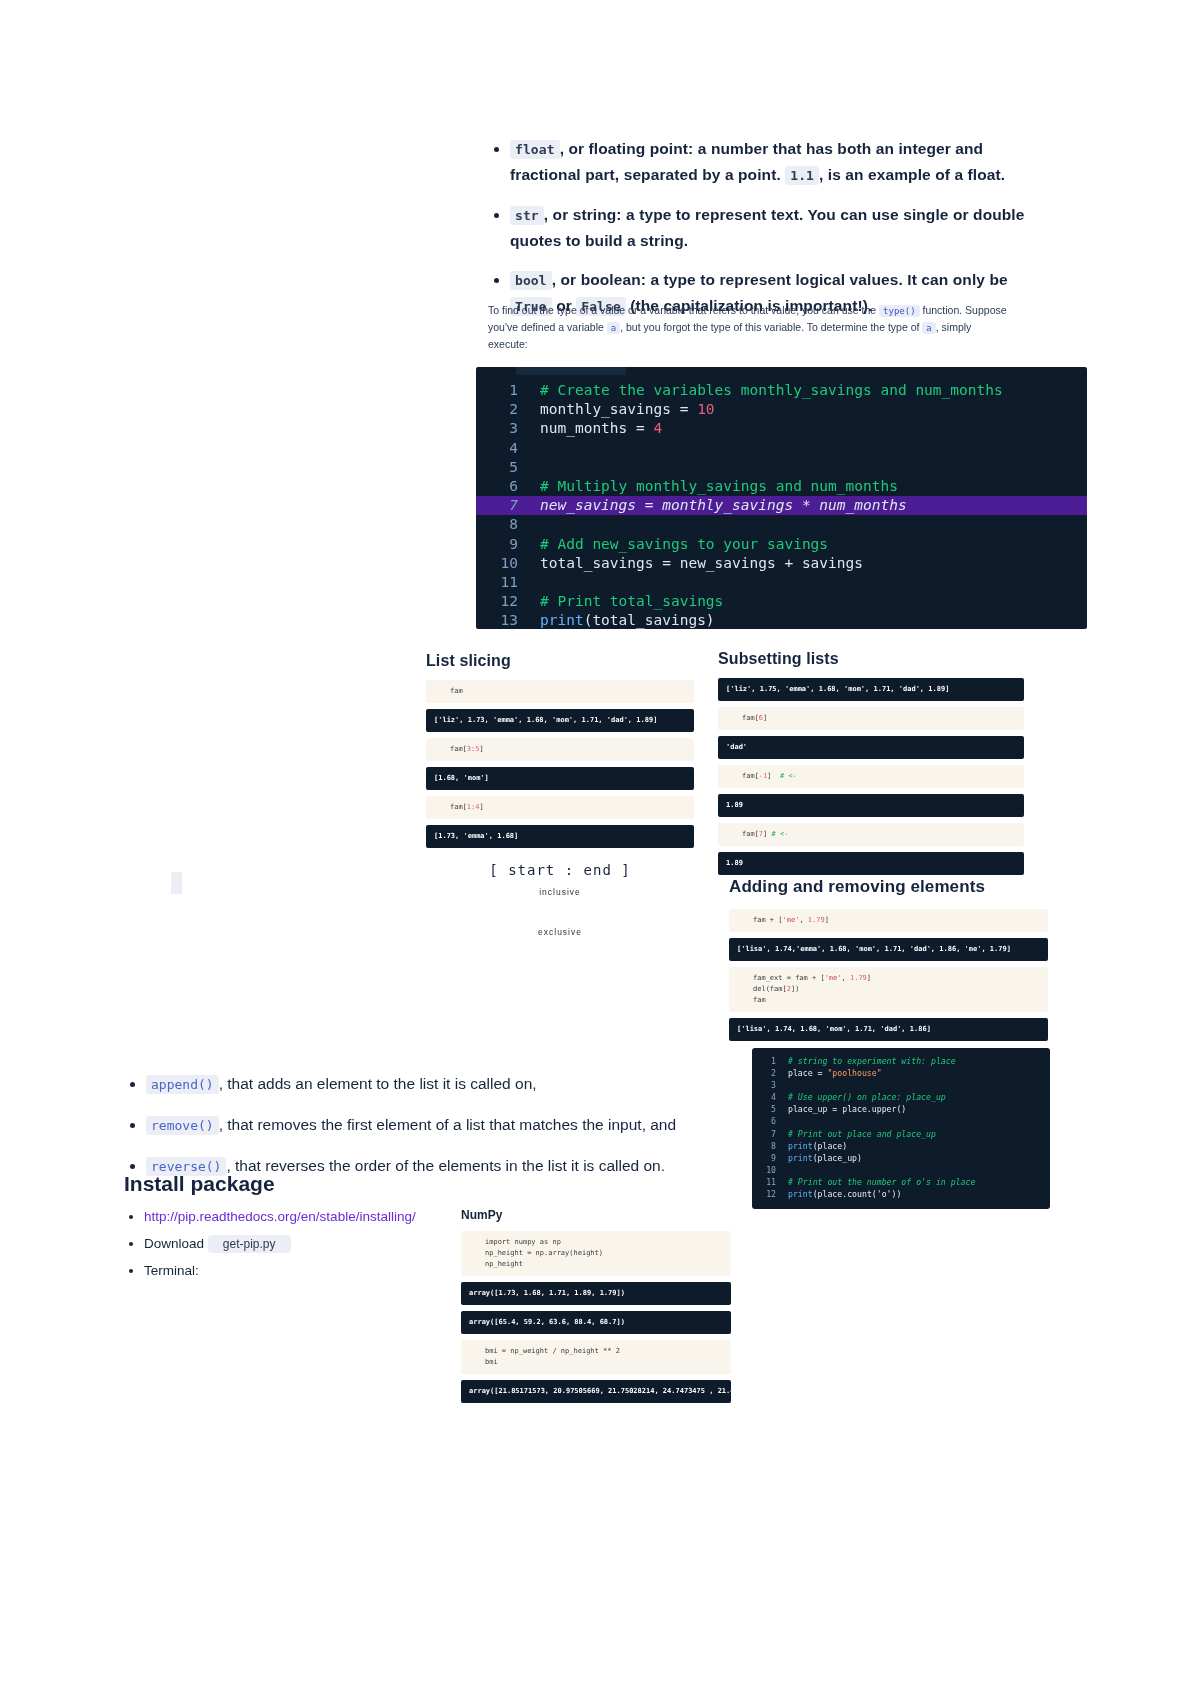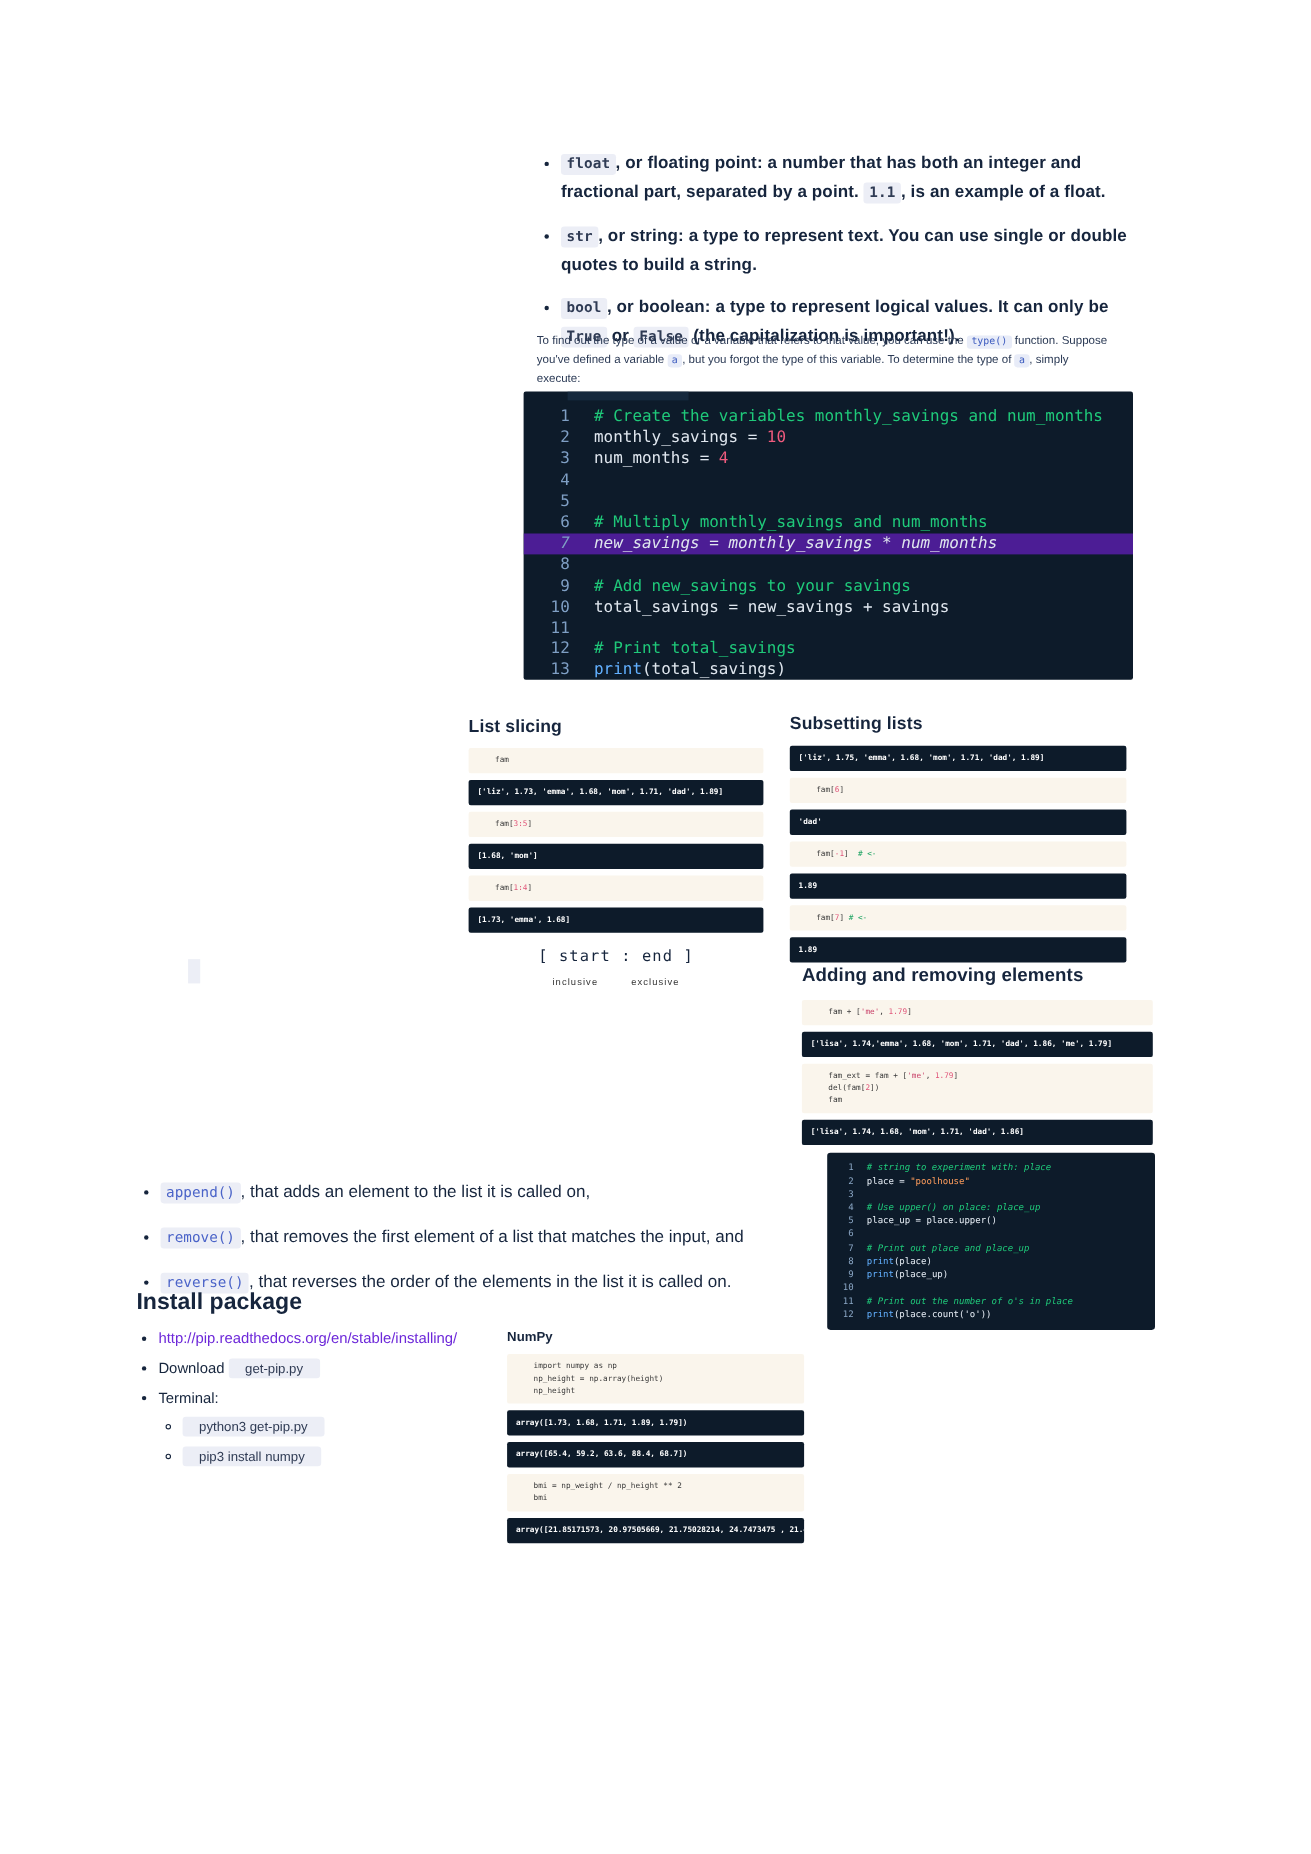--- a/index.html
+++ b/index.html
@@ -23,21 +23,21 @@
     font-family:"DejaVu Sans Mono",monospace;font-size:13px;
     background:#eceef6;color:#2f3b54;border-radius:3px;padding:2px 5px;
     white-space:nowrap;
   }
 
   
   .note{left:488px;top:302px;width:520px;font-size:10.5px;line-height:16px;color:#2b3a55;}
   .note code.inl{font-size:9px;padding:1px 4px;color:#3c5bbf;background:#e8ecf8;}
 
   
-  .editor{left:476px;top:356px;width:554px;height:262px;background:#0d1b2a;border-radius:2px;overflow:hidden;}
+  .editor{left:476px;top:367px;width:611px;height:262px;background:#0d1b2a;border-radius:2px;overflow:hidden;}
   .editor .tabbar{height:8px;background:#16293d;width:110px;margin-left:40px;}
   .editor pre{
     margin:0;padding:6px 0 0 0;font-family:"DejaVu Sans Mono",monospace;
     font-size:14.5px;line-height:19.2px;color:#dfe6ee;
   }
   .ln{display:inline-block;width:42px;text-align:right;color:#7f9fc4;margin-right:22px;}
   .cmt{color:#1fc97a;}
   .num{color:#ef5b7e;}
   .fn{color:#62b0ff;}
   .hl{background:#4c1d95;display:block;font-style:italic;}
@@ -49,21 +49,21 @@
   .strip{font-family:"DejaVu Sans Mono",monospace;font-size:7px;line-height:11px;
          border-radius:2px;padding:6px 8px;margin-bottom:6px;white-space:pre;overflow:hidden;}
   .strip.in{background:#faf5ec;color:#3a3a3a;padding-left:24px;}
   .strip.out{background:#0d1b2a;color:#ffffff;font-weight:bold;}
   .strip .num{color:#e0567a;}
   .strip .cmt{color:#1fa463;}
   .strip .str{color:#c9436a;}
 
   
   .sliceann{text-align:center;font-family:"DejaVu Sans Mono",monospace;font-size:14px;color:#16253d;letter-spacing:1px;}
-  .sliceann .sub{display:flex;justify-content:center;gap:30px;font-family:"Liberation Sans",sans-serif;font-size:8.5px;color:#333;margin-top:9px;}
+  .sliceann .sub{display:flex;justify-content:center;gap:30px;font-family:"Liberation Sans",sans-serif;font-size:8.5px;color:#333;margin-top:9px;flex-direction:column;}
 
   
   .minieditor{background:#0d1b2a;border-radius:3px;padding:7px 0 9px 0;}
   .minieditor pre{margin:0;font-family:"DejaVu Sans Mono",monospace;font-size:8.2px;line-height:12.1px;color:#e6edf5;}
   .minieditor .ln2{display:inline-block;width:24px;text-align:right;color:#8aa6c4;margin-right:12px;}
   .minieditor .cmt{color:#1fc97a;font-style:italic;}
   .minieditor .str{color:#ff9d5c;}
   .minieditor .fn{color:#62b0ff;}
 
   
@@ -195,24 +195,20 @@
       <li><code class="inl">reverse()</code><span>, that reverses the order of the elements in the list it is called on.</span></li>
     </ul>
   </div>
 
   <div class="abs install">
     <h2>Install package</h2>
     <ul>
       <li><a href="#">http://pip.readthedocs.org/en/stable/installing/</a></li>
       <li><span>Download</span> <code class="term">get-pip.py</code></li>
       <li><span>Terminal:</span>
-        <ul class="sub">
-          <li><code class="term">python3 get-pip.py</code></li>
-          <li><code class="term">pip3 install numpy</code></li>
-        </ul>
       </li>
     </ul>
   </div>
 
   <div class="abs numpy">
     <h3>NumPy</h3>
     <div id="numpy-rows">
         <div class="strip in">import numpy as np
 np_height = np.array(height)
 np_height</div>

